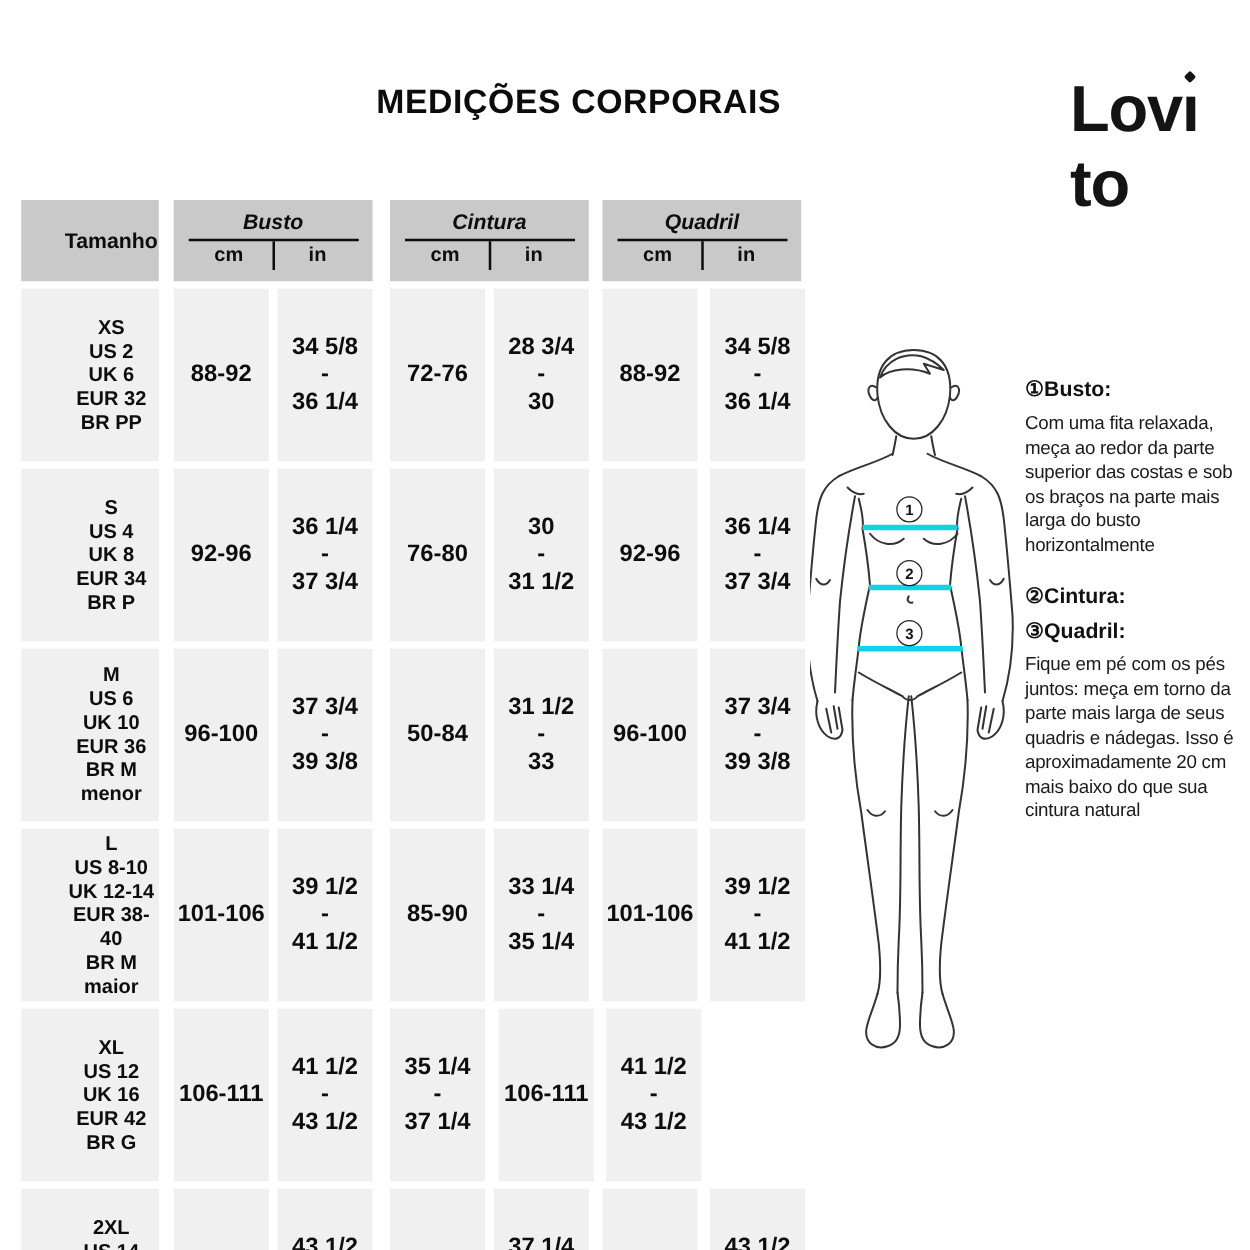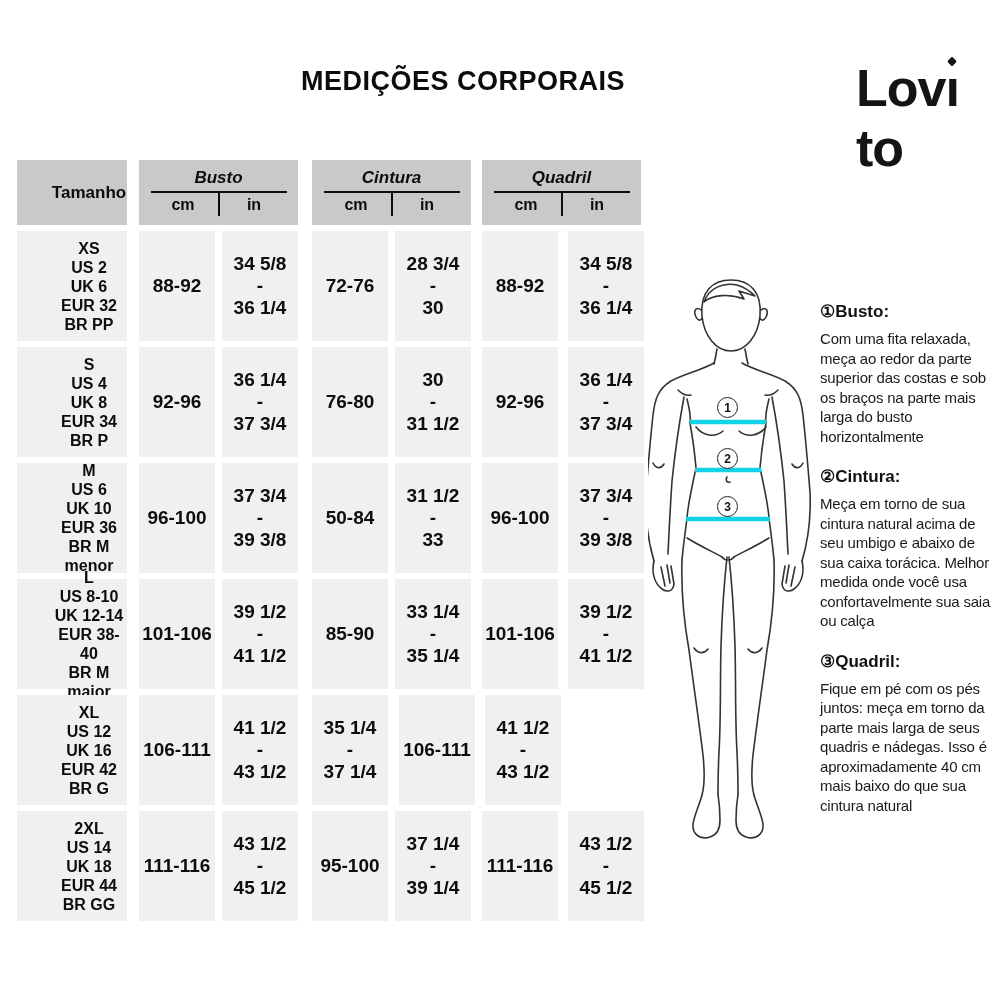--- a/index.html
+++ b/index.html
@@ -9,21 +9,21 @@
   .title { position: absolute; top: 66px; left: 0; width: 926px; text-align: center;
            font-size: 27px; font-weight: 900; letter-spacing: 0.5px; color: #0c0c0c; }
 
   .logo { position: absolute; top: 58px; left: 856px; font-size: 52px; font-weight: 800;
           color: #141414; letter-spacing: -1px; }
   .logo .iwrap { position: relative; display: inline-block; }
   .logo .dot { position: absolute; left: 50%; top: 0px; width: 7px; height: 7px; background: #141414;
                transform: translateX(-50%) rotate(45deg); border-radius: 1.5px; }
 
   .size-table { position: absolute; left: 17px; top: 160px; }
-  .trow { display: flex; margin-bottom: 6px; height: 110px; }
+  .trow { display: flex; margin-bottom: 6px; height: 138px; }
   .trow.header { height: 65px; }
   .cell { background: #f0f0f0; display: flex; align-items: center; justify-content: center;
           text-align: center; font-weight: bold; color: #0d0d0d; }
   .trow.header .cell, .trow.header .group { background: #c9c9c9; }
   .cell-size { width: 110px; margin-right: 12px; font-size: 16px; line-height: 19px; padding-left: 34px; }
   .cell-cm1 { width: 76px; margin-right: 7px; }
   .cell-in1 { width: 76px; margin-right: 14px; }
   .cell-cm2 { width: 76px; margin-right: 7px; }
   .cell-in2 { width: 76px; margin-right: 11px; }
   .cell-cm3 { width: 76px; margin-right: 10px; }
@@ -269,21 +269,20 @@
     <div class="circ circ3">3</div>
   </div>
 
   <div class="instructions">
     <div class="inst-section">
       <div class="inst-heading">①Busto:</div>
       <div class="inst-body">Com uma fita relaxada, meça ao redor da parte superior das costas e sob os braços na parte mais larga do busto horizontalmente</div>
     </div>
     <div class="inst-section">
       <div class="inst-heading">②Cintura:</div>
-      <div class="inst-body">Meça em torno de sua cintura natural acima de seu umbigo e abaixo de sua caixa torácica. Melhor medida onde você usa confortavelmente sua saia ou calça</div>
     </div>
     <div class="inst-section">
       <div class="inst-heading">③Quadril:</div>
-      <div class="inst-body">Fique em pé com os pés juntos: meça em torno da parte mais larga de seus quadris e nádegas. Isso é aproximadamente 40 cm mais baixo do que sua cintura natural</div>
+      <div class="inst-body">Fique em pé com os pés juntos: meça em torno da parte mais larga de seus quadris e nádegas. Isso é aproximadamente 20 cm mais baixo do que sua cintura natural</div>
     </div>
   </div>
 
 </div>
 
 </body></html>

